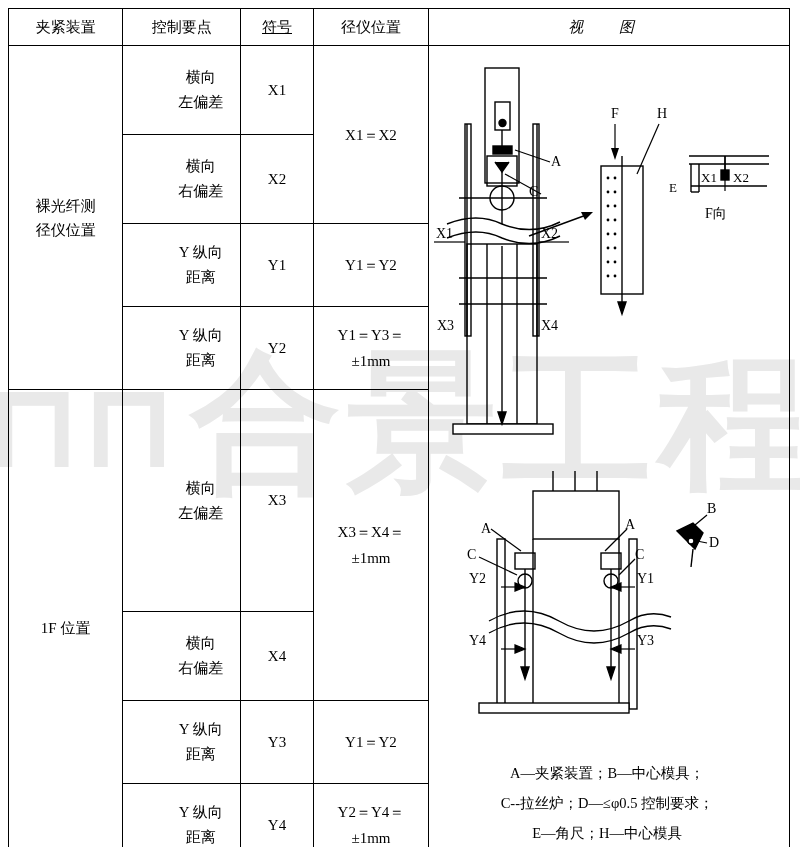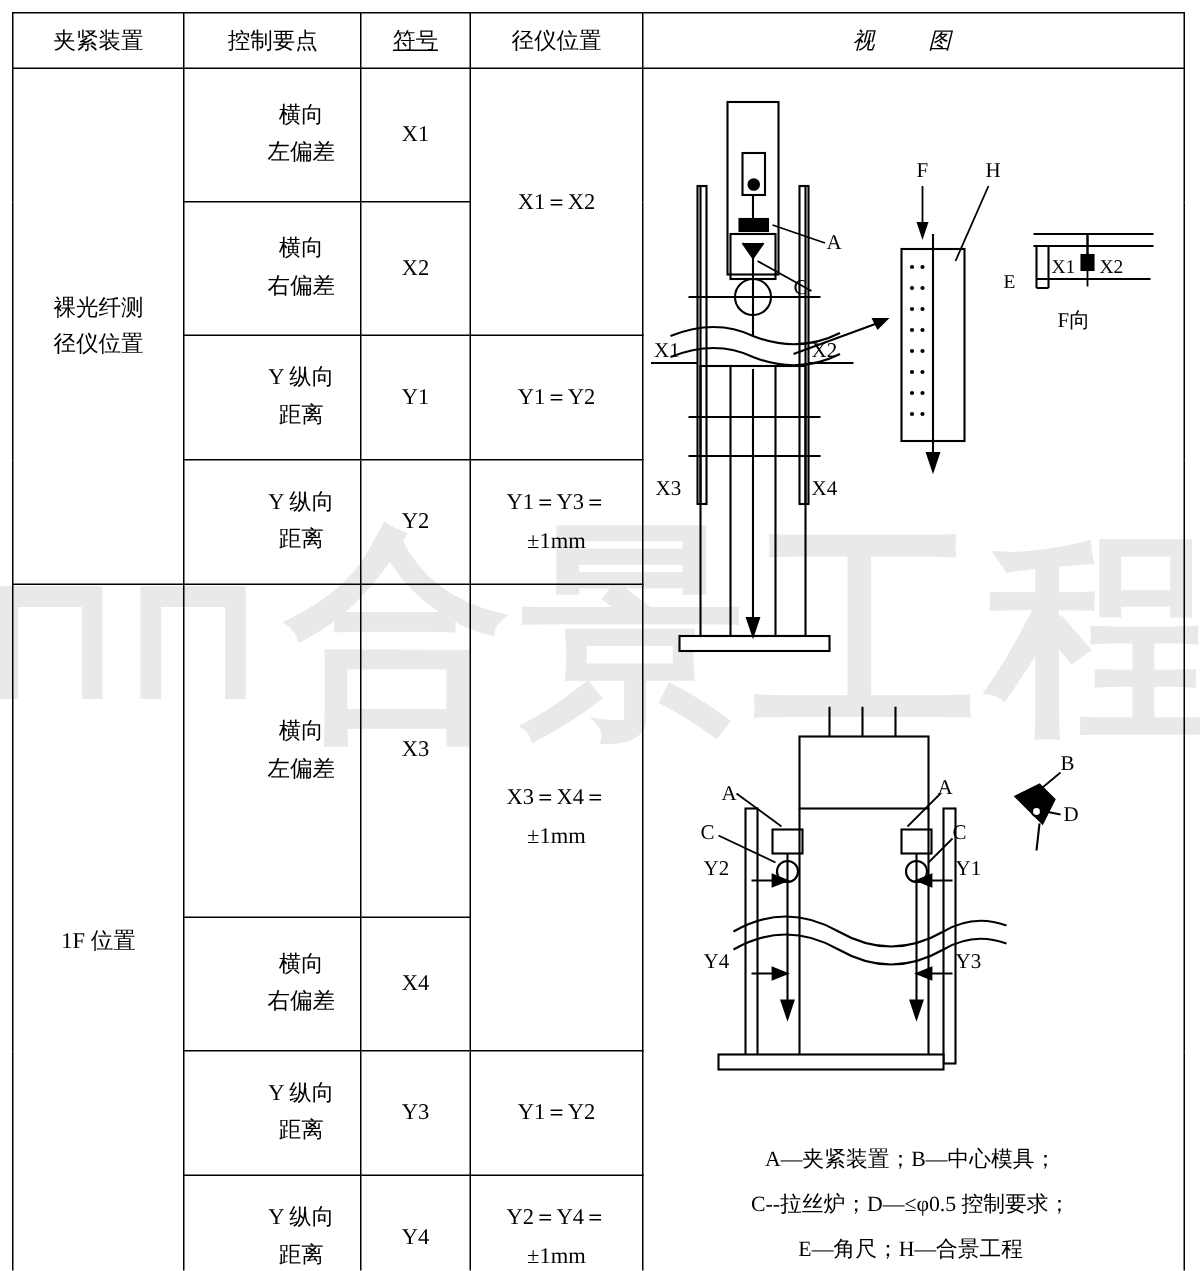--- a/index.html
+++ b/index.html
@@ -297,21 +297,21 @@
               <text x="278" y="42">B</text>
               <line x1="278" y1="44" x2="266" y2="54" stroke="#000" stroke-width="1.2"></line>
               <text x="280" y="76">D</text>
               <line x1="278" y1="72" x2="268" y2="70" stroke="#000" stroke-width="1.2"></line>
             </g>
           </svg>
 
           <div class="legend">
             <div>A—夹紧装置；B—中心模具；</div>
             <div>C--拉丝炉；D—≤φ0.5 控制要求；</div>
-            <div>E—角尺；H—合景工程</div>
+            <div>E—角尺；H—中心模具</div>
           </div>
         </div>
       </td>
     </tr>
 
     <tr>
       <td class="cell-key" style="height:86px">横向<br>右偏差</td>
       <td class="cell-sym">X2</td>
     </tr>
 

